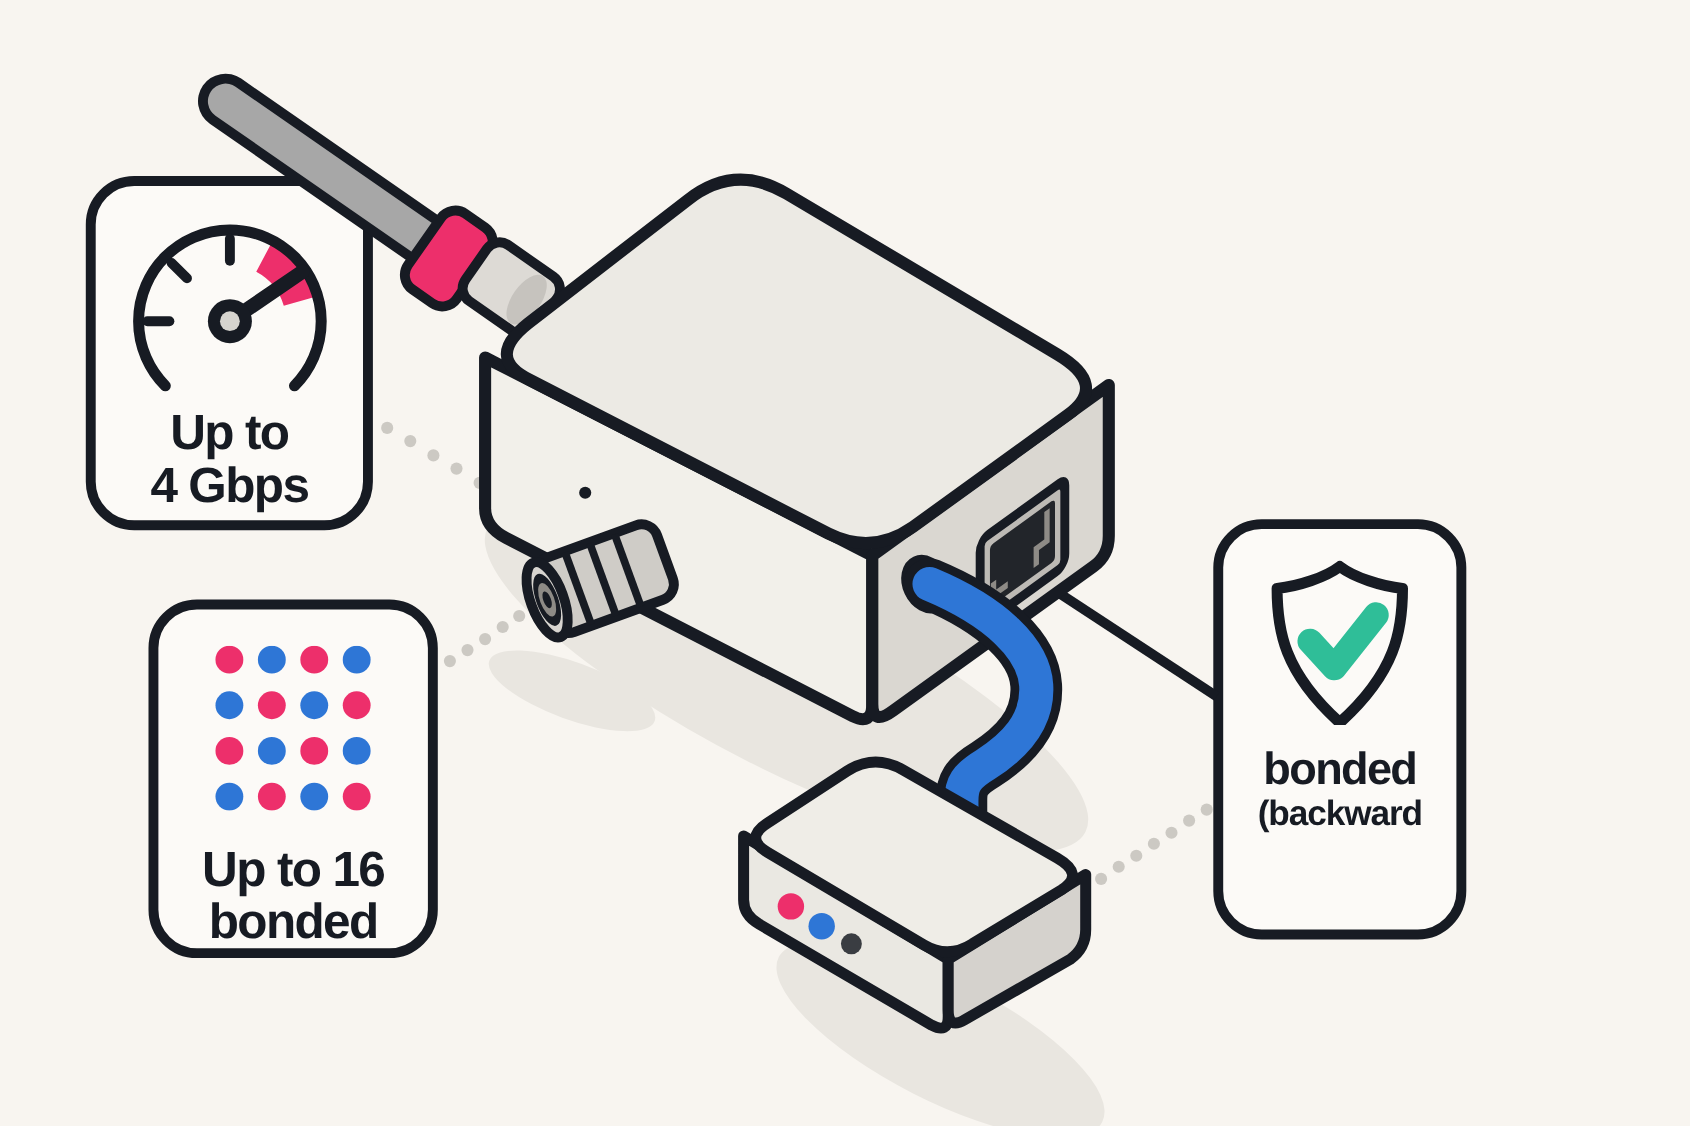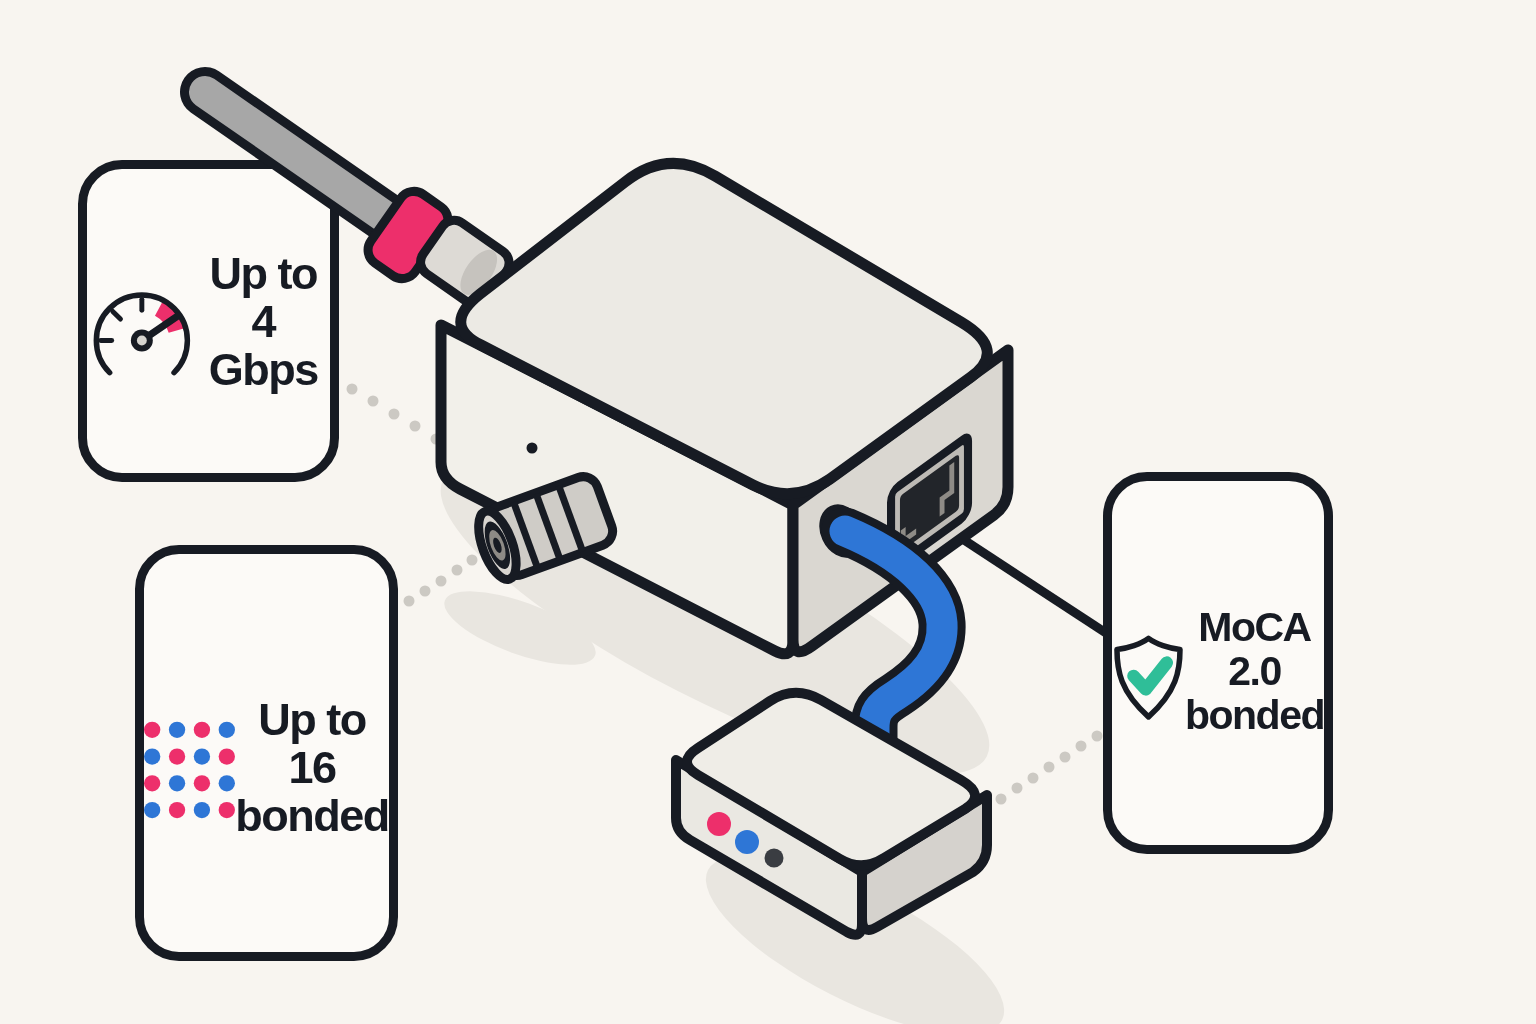--- a/index.html
+++ b/index.html
@@ -6,23 +6,23 @@
     --background:#F8F5F0; --outline:#171B23; --panel:#FCFAF7;
     --pink:#ED2F6B; --blue:#2E76D6; --teal:#2FBE98;
   }
   *{margin:0;padding:0;box-sizing:border-box;}
   body{width:1536px;height:1024px;overflow:hidden;background:var(--background);
        font-family:"Liberation Sans",sans-serif;}
   .stage{position:relative;width:1536px;height:1024px;background:var(--background);}
   .scene-svg{position:absolute;left:0;top:0;z-index:2;pointer-events:none;}
   .callout{position:absolute;z-index:1;background:var(--panel);
            border:9px solid var(--outline);border-radius:44px;
-           display:flex;flex-direction:row;align-items:center;}
+           display:flex;flex-direction:column;align-items:center;}
   .co-speed{left:78px;top:160px;width:261px;height:322px;}
-  .co-devices{left:135px;top:545px;width:263px;height:416px;}
+  .co-devices{left:135px;top:545px;width:263px;height:326px;}
   .co-moca{left:1103px;top:472px;width:230px;height:382px;}
   .co-speed svg{margin-top:28px;}
   .co-devices svg{margin-top:33px;}
   .co-moca svg{margin-top:26px;}
   .co-text{width:100%;text-align:center;color:var(--outline);font-weight:bold;}
   .t-lg{font-size:45px;line-height:48px;letter-spacing:-1.5px;}
   .co-speed .co-text{margin-top:2px;}
   .co-devices .co-text{margin-top:29px;}
   .co-moca .t-lg{font-size:41px;line-height:44px;margin-top:0;}
   .co-moca .co-text{margin-top:18px;}
@@ -77,23 +77,23 @@
       <div class="t-lg">bonded</div>
     </div>
   </div>
 
   <div class="callout co-moca">
     <svg width="132" height="152" viewBox="0 0 132 152">
       <path d="M66,8 C79,18 104,26 123,28 C123,66 117,104 66,150 C15,104 9,66 9,28 C28,26 53,18 66,8 Z" fill="none" stroke="#171B23" stroke-width="10" stroke-linejoin="round"></path>
       <path d="M39,76 L61,100 L99,52" fill="none" stroke="#2FBE98" stroke-width="23" stroke-linecap="round" stroke-linejoin="round"></path>
     </svg>
     <div class="co-text">
-      <div class="t-lg">MoCA 2.0</div>
       <div class="t-lg">bonded</div>
       <div class="t-sm-wrap">
+        <div class="t-sm">(backward</div>
       </div>
     </div>
   </div>
 
   <svg class="scene-svg" width="1536" height="1024" viewBox="0 0 1536 1024">
 
     <g fill="#E9E6E0">
       <ellipse cx="715" cy="618" rx="305" ry="82" transform="rotate(27 715 618)"></ellipse>
       <ellipse cx="520" cy="628" rx="80" ry="26" transform="rotate(20 520 628)"></ellipse>
       <ellipse cx="855" cy="945" rx="165" ry="55" transform="rotate(27 855 945)"></ellipse>

